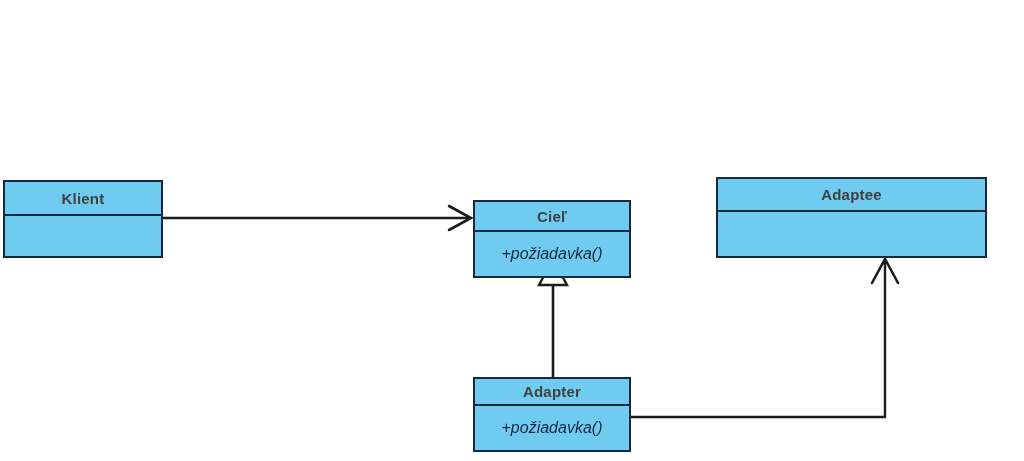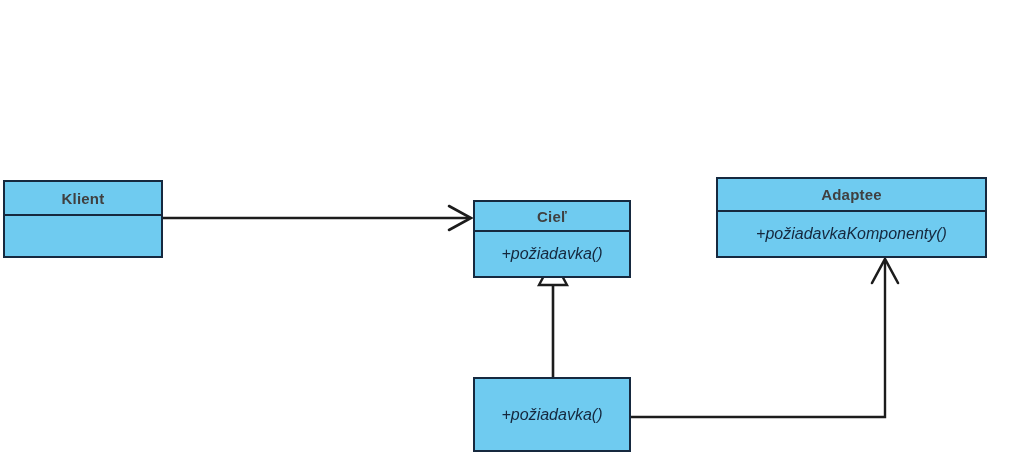--- a/index.html
+++ b/index.html
@@ -101,20 +101,20 @@
     <div class="uml-body empty"></div>
   </div>
 
   <div class="uml-class" id="box-ciel">
     <div class="uml-header">Cieľ</div>
     <div class="uml-body">+požiadavka()</div>
   </div>
 
   <div class="uml-class" id="box-adaptee">
     <div class="uml-header">Adaptee</div>
-    <div class="uml-body">+požiadavkaKomponenty()</div>
   </div>
 
   <div class="uml-class" id="box-adapter">
+    <div class="uml-header">Adapter</div>
     <div class="uml-body">+požiadavka()</div>
   </div>
 
 </div>
 
 </body></html>

